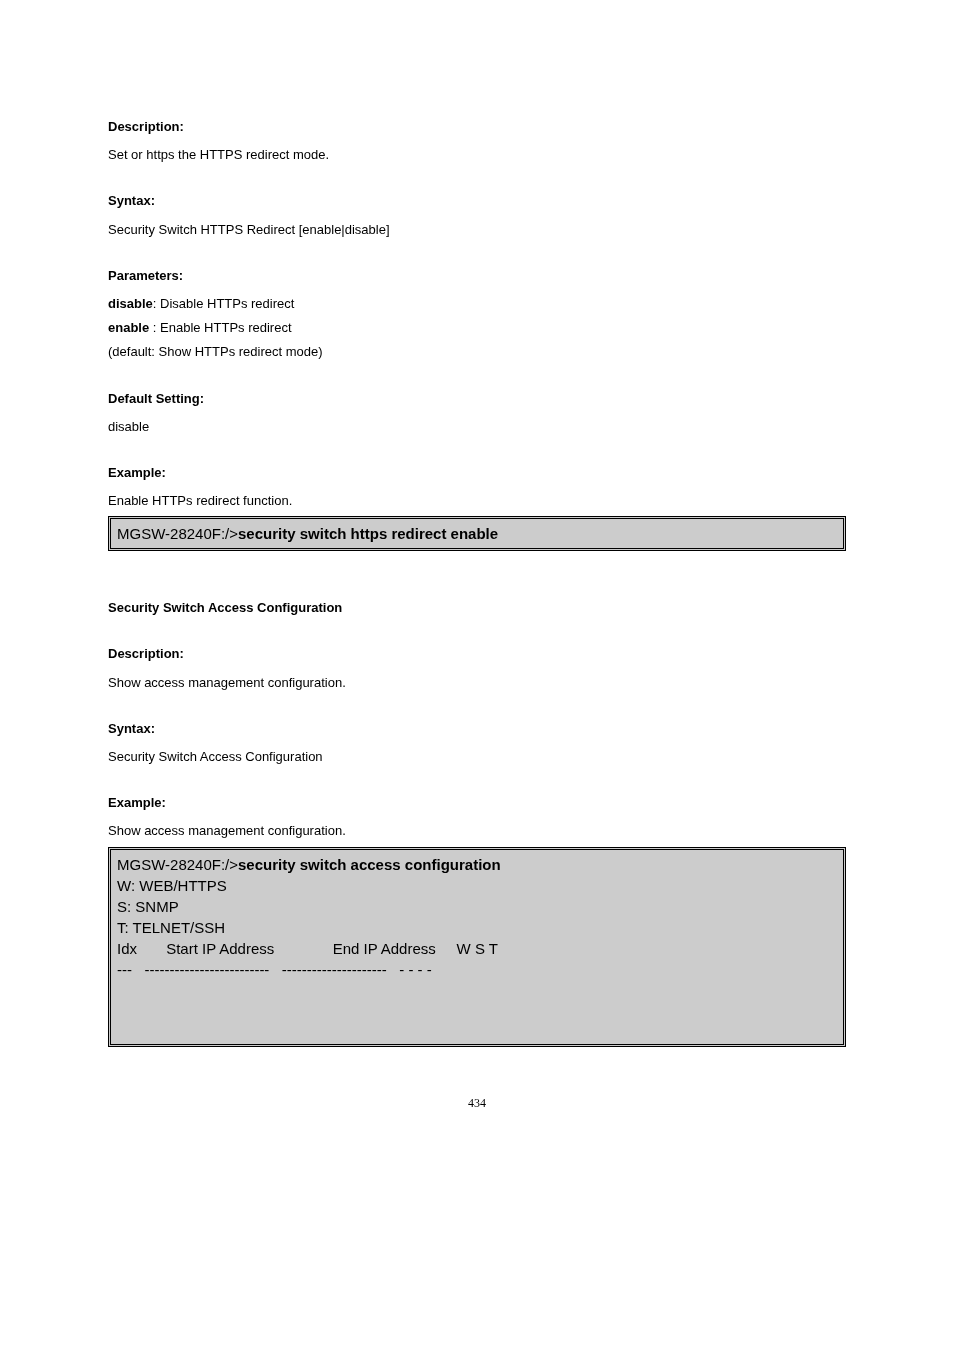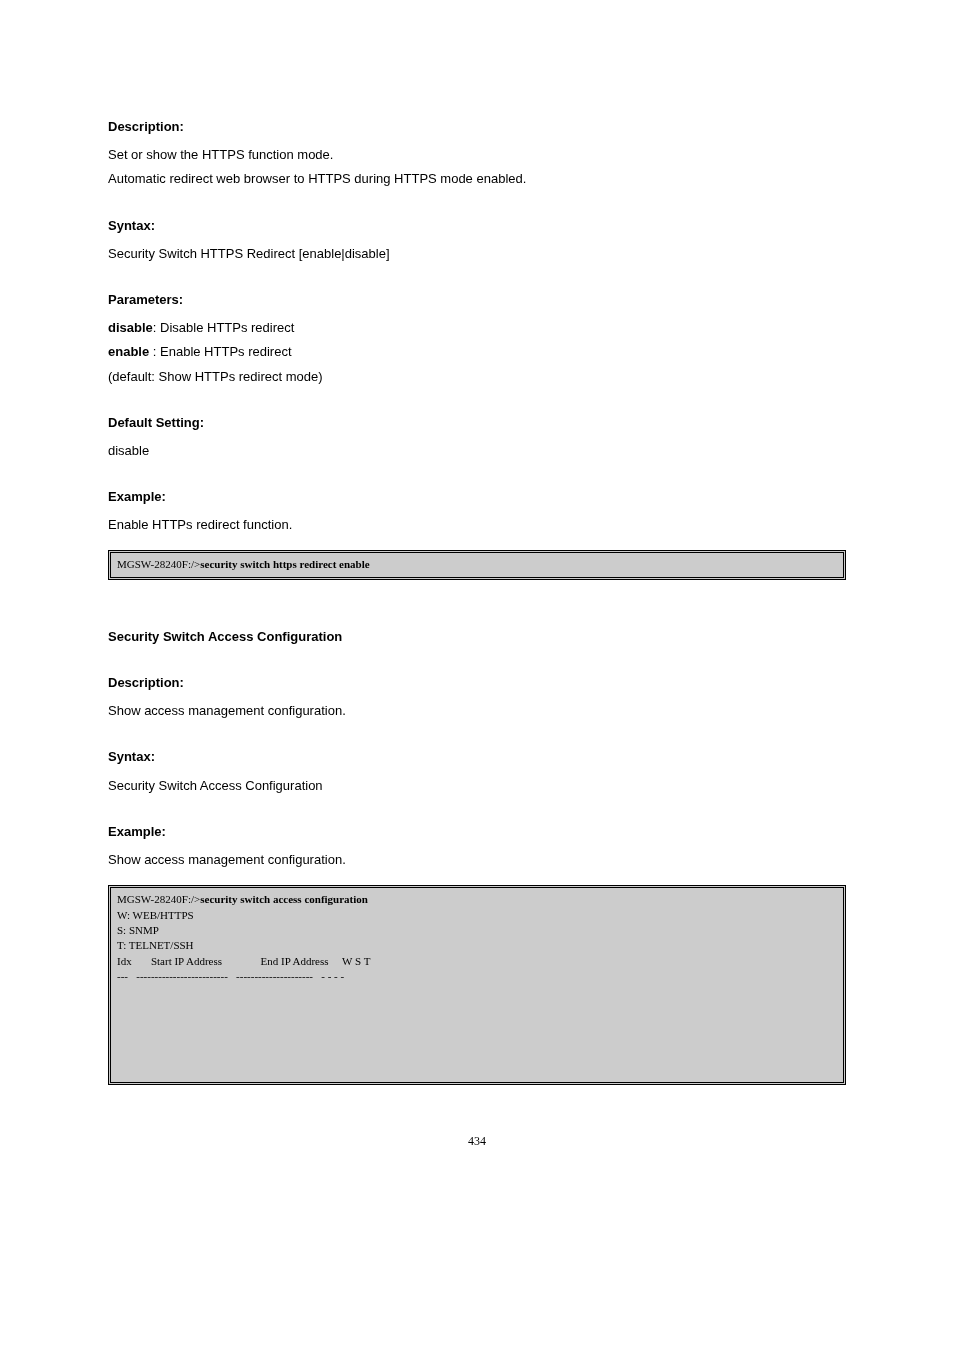--- a/index.html
+++ b/index.html
@@ -36,23 +36,23 @@
   }
   .topic-heading {
     font-weight: bold;
     margin-top: 48px;
     margin-bottom: 10px;
   }
   .code-box {
     background: #cccccc;
     border: 3px double #000000;
     padding: 4px 6px;
-    margin: 16px 0 36px 0;
-    font-family: Liberation Serif, serif;
-    font-size: 11px;
+    margin: 6px 0 36px 0;
+    font-family: Liberation Sans, sans-serif;
+    font-size: 15px;
     box-sizing: border-box;
   }
   .code-box.tall {
     min-height: 200px;
   }
   .prompt-row {
     white-space: pre;
   }
   .prompt-row .bold {
     font-weight: bold;
@@ -66,22 +66,21 @@
     font-size: 12px;
     margin-top: 48px;
   }
 </style>
 </head>
 <body>
 
 <div class="page">
 
   <div class="section-title">Description:</div>
-  <div class="body-line">Set or show the HTTPS function mode.</div>
-  <div class="body-line">Automatic redirect web browser to HTTPS during HTTPS mode enabled.</div>
+  <div class="body-line">Set or https the HTTPS redirect mode.</div>
 
   <div class="section-title">Syntax:</div>
   <div class="body-line">Security Switch HTTPS Redirect [enable|disable]</div>
 
   <div class="section-title">Parameters:</div>
   <div class="param-line">
     <span class="param-key" style="font-weight:bold">disable</span><span>: Disable HTTPs redirect</span>
   </div>
   <div class="param-line">
     <span class="param-key" style="font-weight:bold">enable</span><span> : Enable HTTPs redirect</span>

